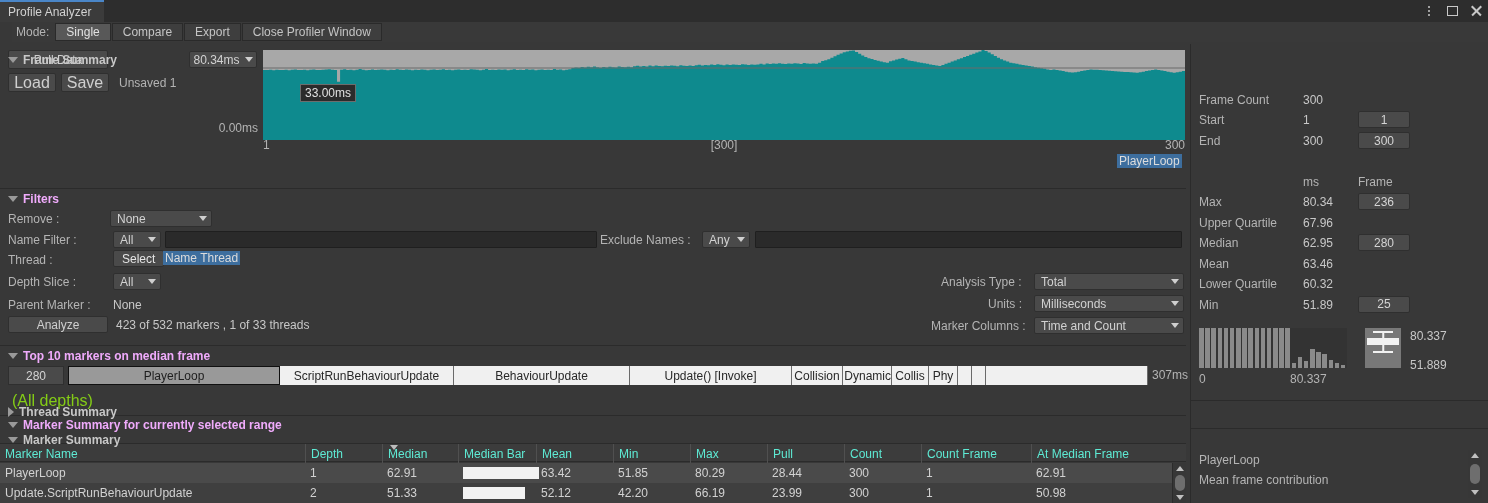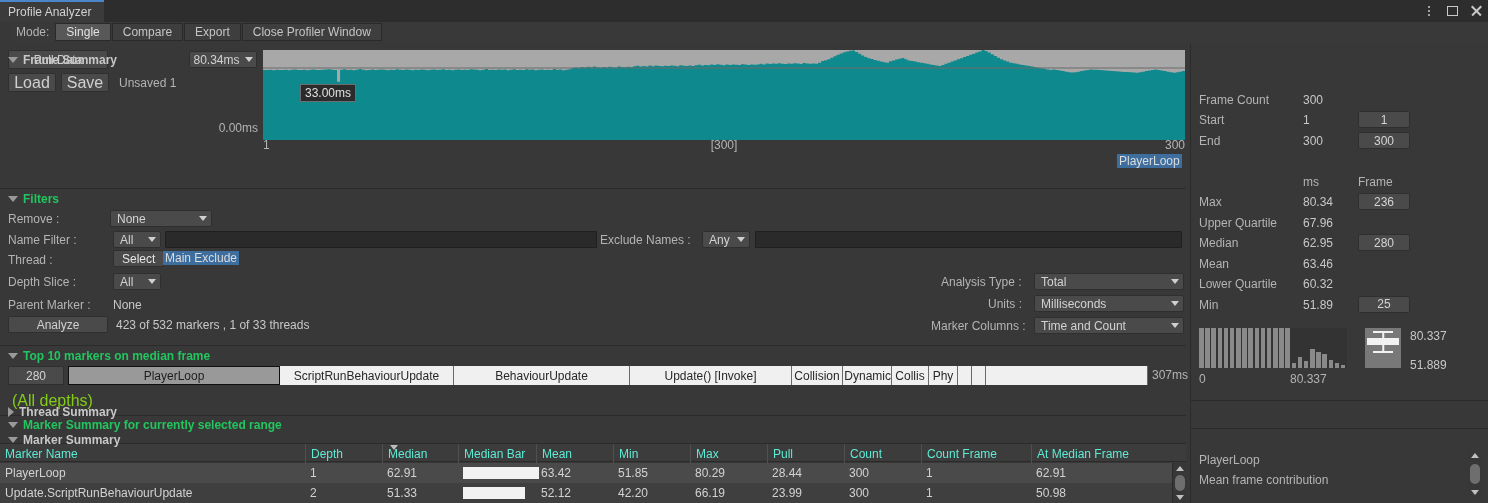--- a/index.html
+++ b/index.html
@@ -75,21 +75,21 @@
   .xlabels { position:absolute; left:263px; top:138px; width:922px; height:14px; color:#b4b4b4; font-size:12px; }
   .xl-left { position:absolute; left:0; }
   .xl-mid { position:absolute; left:50%; transform:translateX(-50%); }
   .xl-right { position:absolute; right:0; }
   .playerloop-tag {
     position:absolute; left:1117px; top:154px; background:#3d6e9e; color:#dcdcdc;
     font-size:12px; padding:0 2px;
   }
 
   
-  .sechdr { position:absolute; display:flex; align-items:center; gap:5px; color:#22c55e; font-size:12px; font-weight:bold; }
+  .sechdr { position:absolute; display:flex; align-items:center; gap:5px; color:#f0abfc; font-size:12px; font-weight:bold; }
   .tri-d { width:0;height:0;border-left:5px solid transparent;border-right:5px solid transparent;border-top:6px solid #9a9a9a; }
   .tri-r { width:0;height:0;border-top:5px solid transparent;border-bottom:5px solid transparent;border-left:6px solid #9a9a9a; }
   .divline { position:absolute; height:1px; background:#2b2b2b; }
   .flabel { position:absolute; font-size:12px; color:#b4b4b4; }
   .dd {
     position:absolute; height:17px; background:#4a4a4a; border:1px solid #2f2f2f; border-radius:2px;
     display:flex; align-items:center; color:#d2d2d2; font-size:12px; padding:0 4px 0 6px;
   }
   .dd .ddtxt { flex:1; }
   .dd .caret { margin-left:4px; }
@@ -256,21 +256,21 @@
   <div class="dd" style="left:702px;top:231px;width:48px;">
     <span class="ddtxt">Any</span>
     <span class="caret"></span>
   </div>
   <div class="tfield" style="left:755px;top:231px;width:427px;"></div>
 
   <div class="flabel" style="left:8px;top:253px;">Thread :</div>
   <div class="selbtn" style="left:113px;top:250px;">
     <span>Select</span>
   </div>
-  <div class="threadsel" style="left:163px;top:251px;">Main Exclude</div>
+  <div class="threadsel" style="left:163px;top:251px;">Name Thread</div>
 
   <div class="flabel" style="left:8px;top:275px;">Depth Slice :</div>
   <div class="dd" style="left:113px;top:273px;width:48px;">
     <span class="ddtxt">All</span>
     <span class="caret"></span>
   </div>
 
   <div class="flabel" style="left:8px;top:298px;">Parent Marker :</div>
   <div class="rval" style="left:113px;top:298px;">None</div>
 

